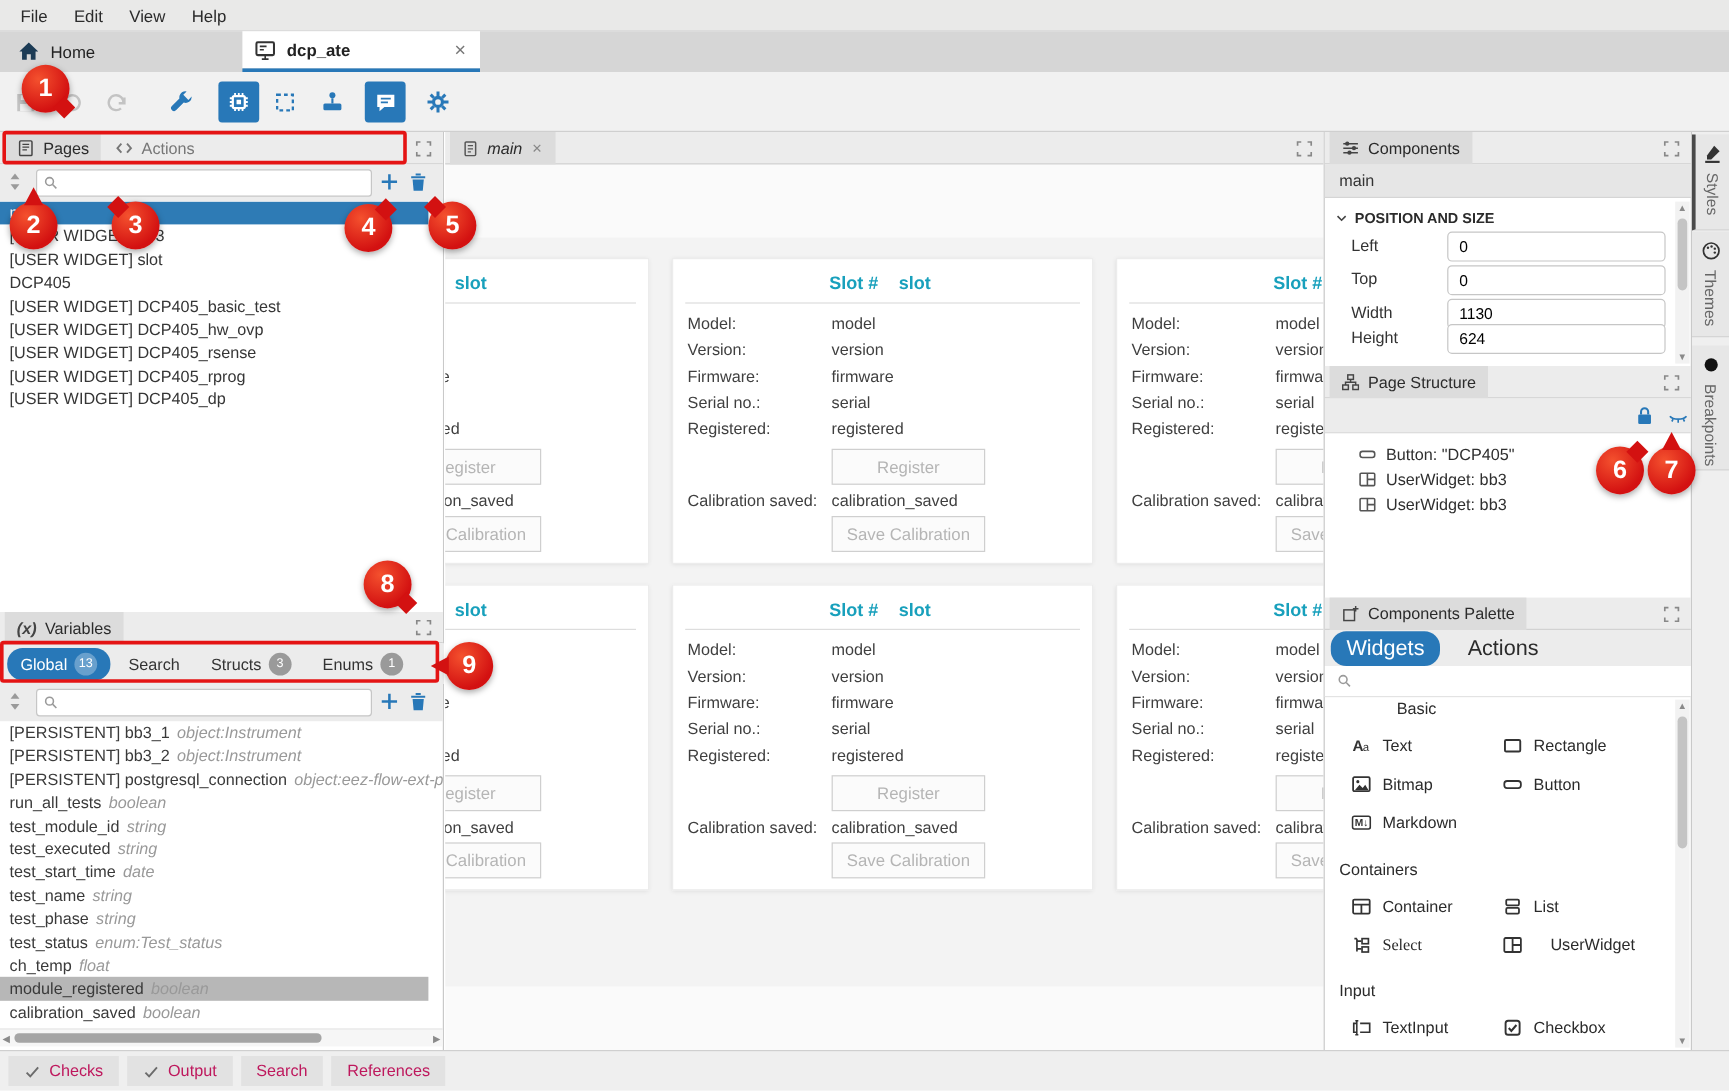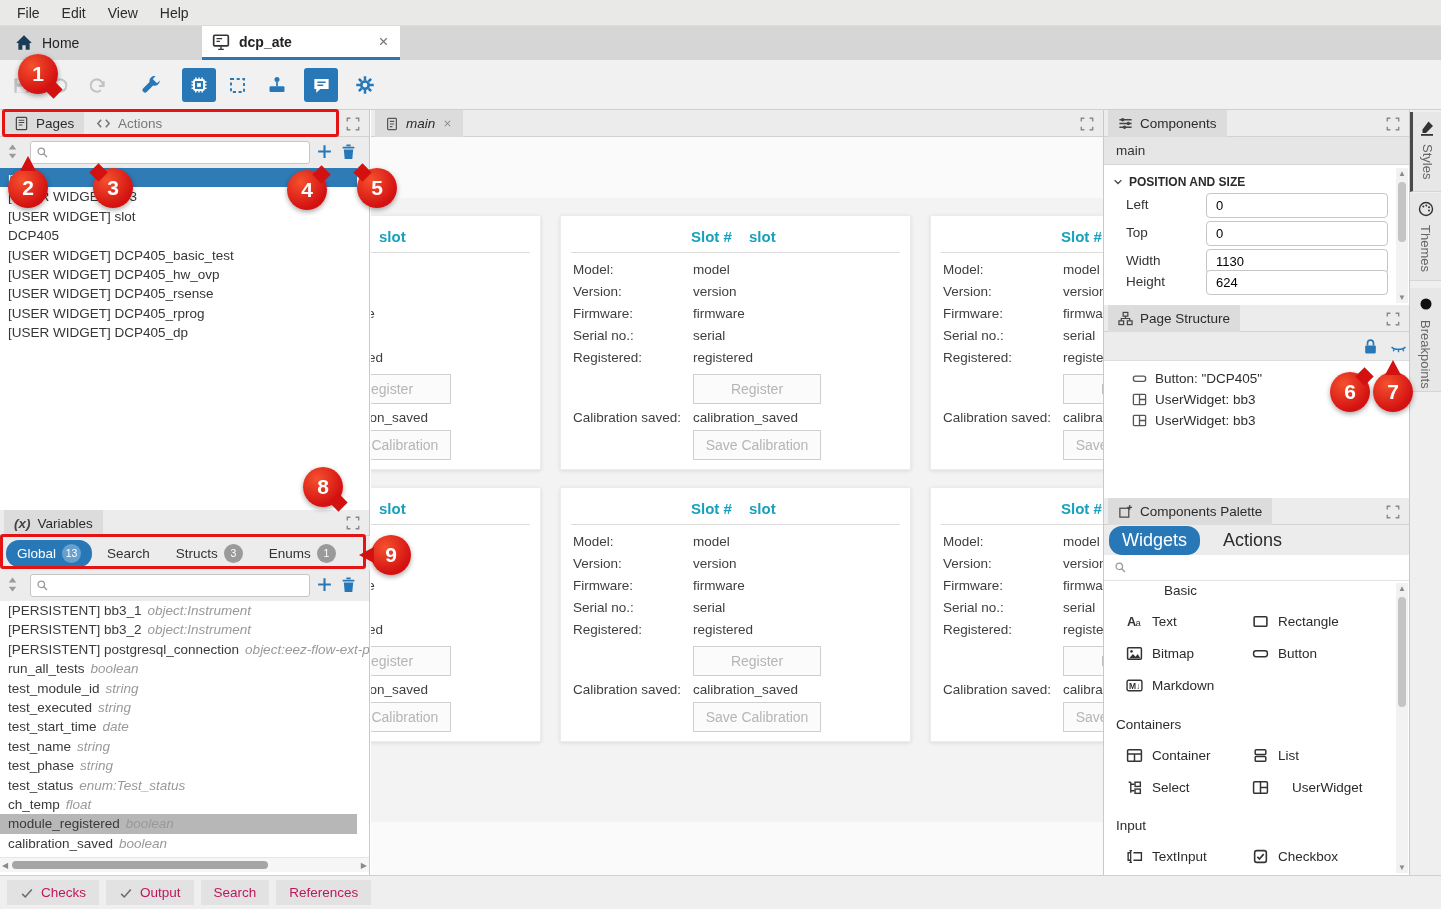--- a/index.html
+++ b/index.html
@@ -764,21 +764,21 @@
             <use href="#s-container"></use>
           </svg>
           <span>Container</span>
         </div>
         <div class="pitem" style="left: 148px; top: 166px;">
           <svg class="ic" width="17" height="17">
             <use href="#s-list"></use>
           </svg>
           <span>List</span>
         </div>
-        <div class="pitem" style="left: 22px; top: 198px;">
+        <div class="pitem" style="left: 22px; top: 198px; font-family: Liberation Serif, serif;">
           <svg class="ic" width="17" height="17">
             <use href="#s-select"></use>
           </svg>
           <span>Select</span>
         </div>
         <div class="pitem" style="left: 148px; top: 198px; gap: 23px;">
           <svg class="ic" width="17" height="17">
             <use href="#s-uw"></use>
           </svg>
           <span>UserWidget</span>

